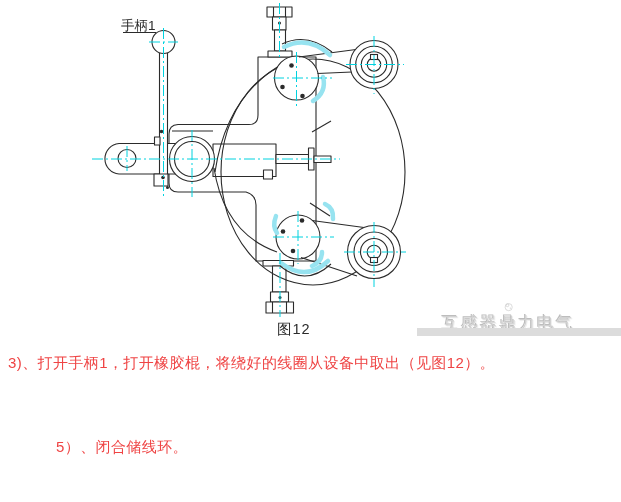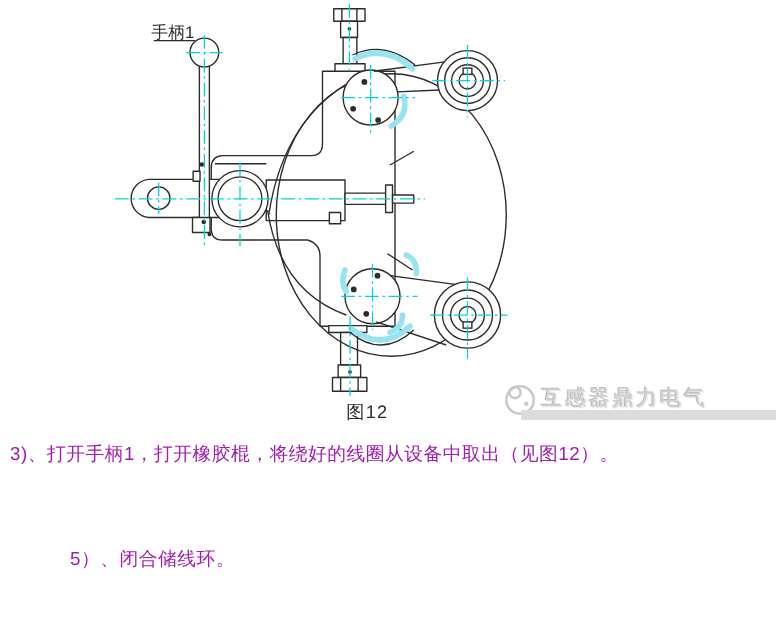--- a/index.html
+++ b/index.html
@@ -3,29 +3,29 @@
 <meta charset="utf-8">
 <style>
   html,body{margin:0;padding:0;background:#ffffff;}
   #shot{
     position:relative;width:621px;height:502px;background:#ffffff;overflow:hidden;
     font-family:"Liberation Sans","DejaVu Sans",sans-serif;
     text-decoration:underline;
   }
   #drawing{position:absolute;left:0;top:0;}
   .instr{
-    position:absolute;left:8px;width:610px;font-size:15px;color:#a21caf;
+    position:absolute;left:8px;width:610px;font-size:15px;color:#ef4444;
     letter-spacing:0.4px;white-space:nowrap;
   }
   #instr-3{top:354px;}
   #instr-4{top:411px;}
   #instr-5{top:438px;margin-left:48px;}
   #watermark{
     position:absolute;left:401px;top:301px;width:215px;height:34px;
-    display:flex;align-items:center;color:#cdcdcd;
+    display:flex;align-items:center;color:#cdcdcd;flex-direction:column;
   }
   #watermark .wm-text{
     font-size:17px;letter-spacing:2px;color:#d2d2d2;
     text-shadow:-1px -1px 0 #bdbdbd,1px 1px 0 #efefef;
   }
   #gray-bar{
     position:absolute;left:417px;top:328px;width:204px;height:8px;background:#dcdcdc;
   }
   svg text{font-family:"Liberation Sans","DejaVu Sans",sans-serif;}
 </style>

